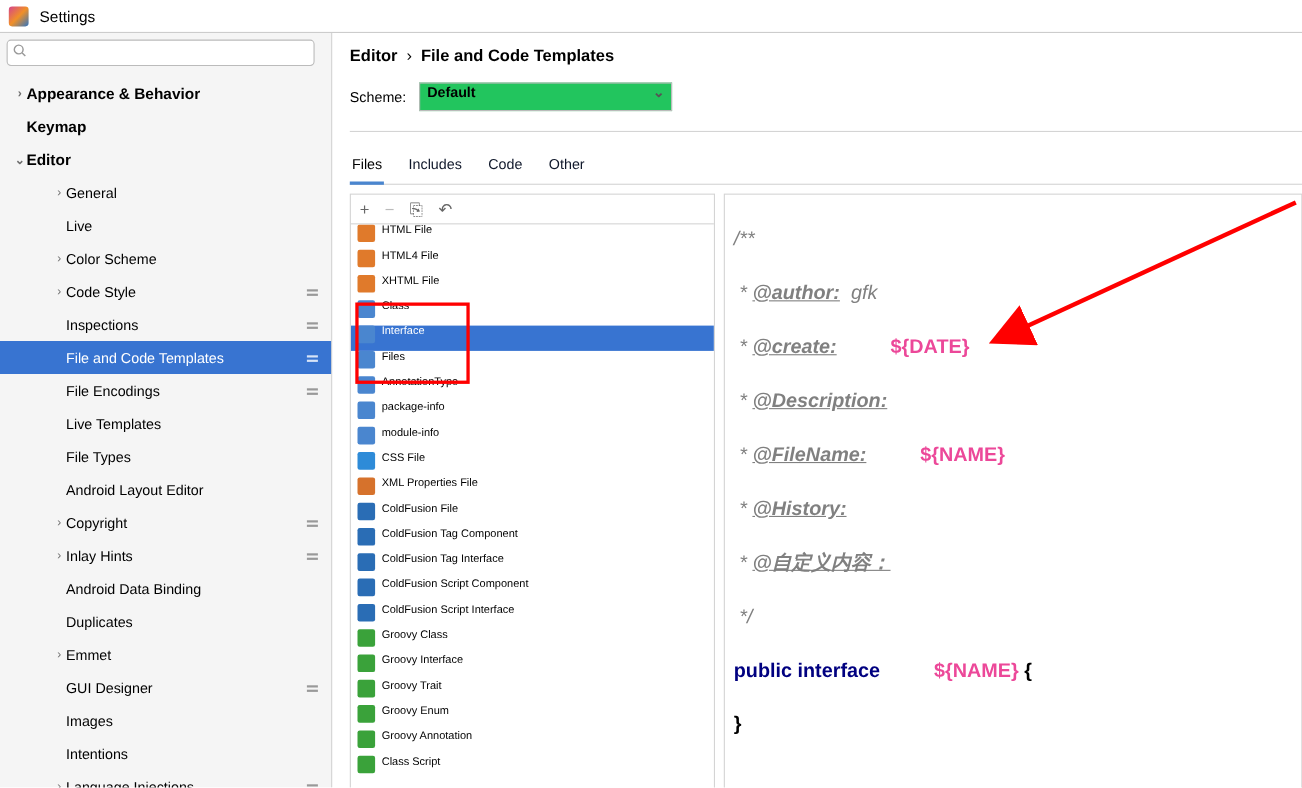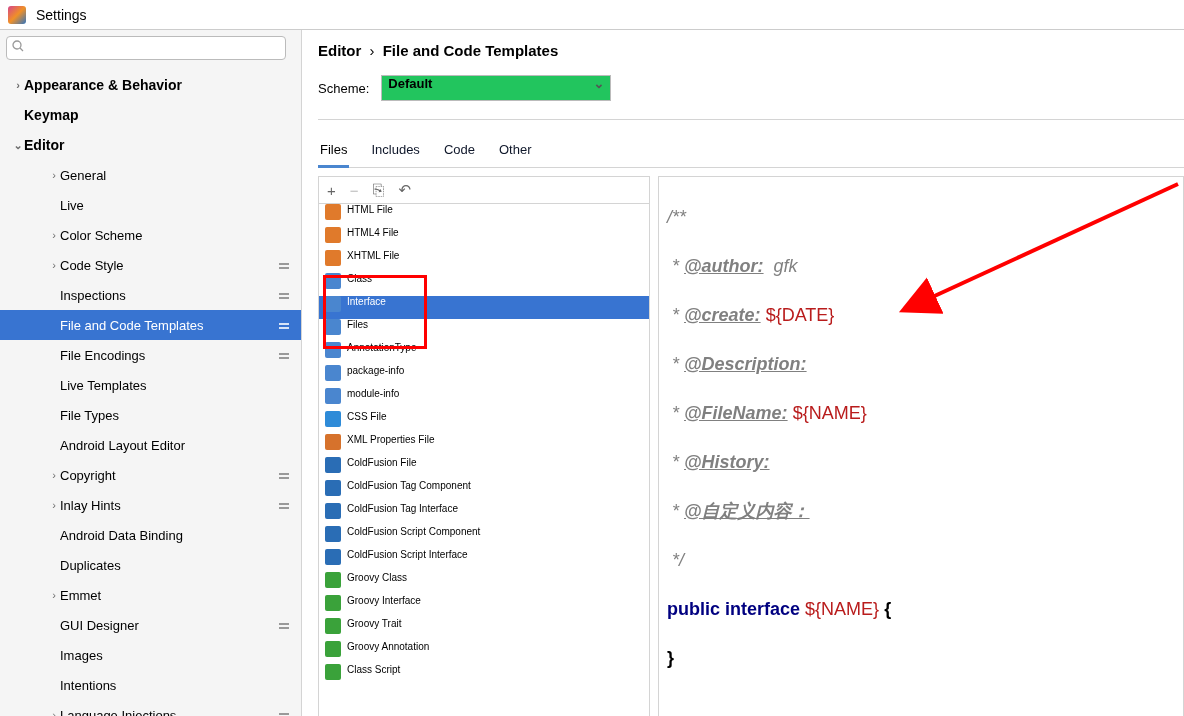--- a/index.html
+++ b/index.html
@@ -44,21 +44,21 @@
 .file-tools span { cursor:pointer; font-size:15px; }
 .file-list { flex:1; overflow:auto; }
 .file-row { display:flex; align-items:flex-start; height:23px; padding-left:6px; font-weight:normal; font-size:10px; cursor:pointer; }
 .file-row .ico { width:16px; height:16px; margin-right:6px; display:inline-flex; align-items:center; justify-content:center; font-size:9px; font-weight:bold; color:#fff; border-radius:2px; }
 .file-row.sel { background:#3874d1; color:#fff; }
 .red-box { position:absolute; border: 3px solid #ff0000; pointer-events:none; }
 
 .right-panel { flex:1; display:flex; flex-direction:column; border: 1px solid #d4d4d4; }
 .code-area { flex:1; padding: 6px 6px 6px 8px; font-family: "Consolas","Courier New",monospace; font-size: 18px; font-style: italic; color:#808080; white-space:pre; overflow:hidden; position:relative; }
 .code-area .doc-tag { font-weight:bold; font-style:italic; text-decoration: underline; color:#808080; }
-.code-area .var { color:#b91c1c; font-weight:normal; font-style:normal; }
+.code-area .var { color:#ec4899; font-weight:bold; font-style:normal;margin-left:44px; }
 .code-area .kw { color:#000080; font-weight:bold; font-style:normal; }
 .code-area .line { line-height: 29px; }
 
 .arrow-overlay { position:absolute; top:0; right:0; pointer-events:none; }
 
 svg { overflow:visible; }
 </style>
 </head>
 <body>
 
@@ -304,20 +304,24 @@
             <div class="file-row">
               <span class="ico" style="background: rgb(58, 162, 58);"></span>
               <span>Groovy Interface</span>
             </div>
             <div class="file-row">
               <span class="ico" style="background: rgb(58, 162, 58);"></span>
               <span>Groovy Trait</span>
             </div>
             <div class="file-row">
               <span class="ico" style="background: rgb(58, 162, 58);"></span>
+              <span>Groovy Enum</span>
+            </div>
+            <div class="file-row">
+              <span class="ico" style="background: rgb(58, 162, 58);"></span>
               <span>Groovy Annotation</span>
             </div>
             <div class="file-row">
               <span class="ico" style="background: rgb(58, 162, 58);"></span>
               <span>Class Script</span>
             </div>
           </div>
         <div class="red-box" style="left:4px; top:98px; width:104px; height:74px;"></div>
       </div>
 

